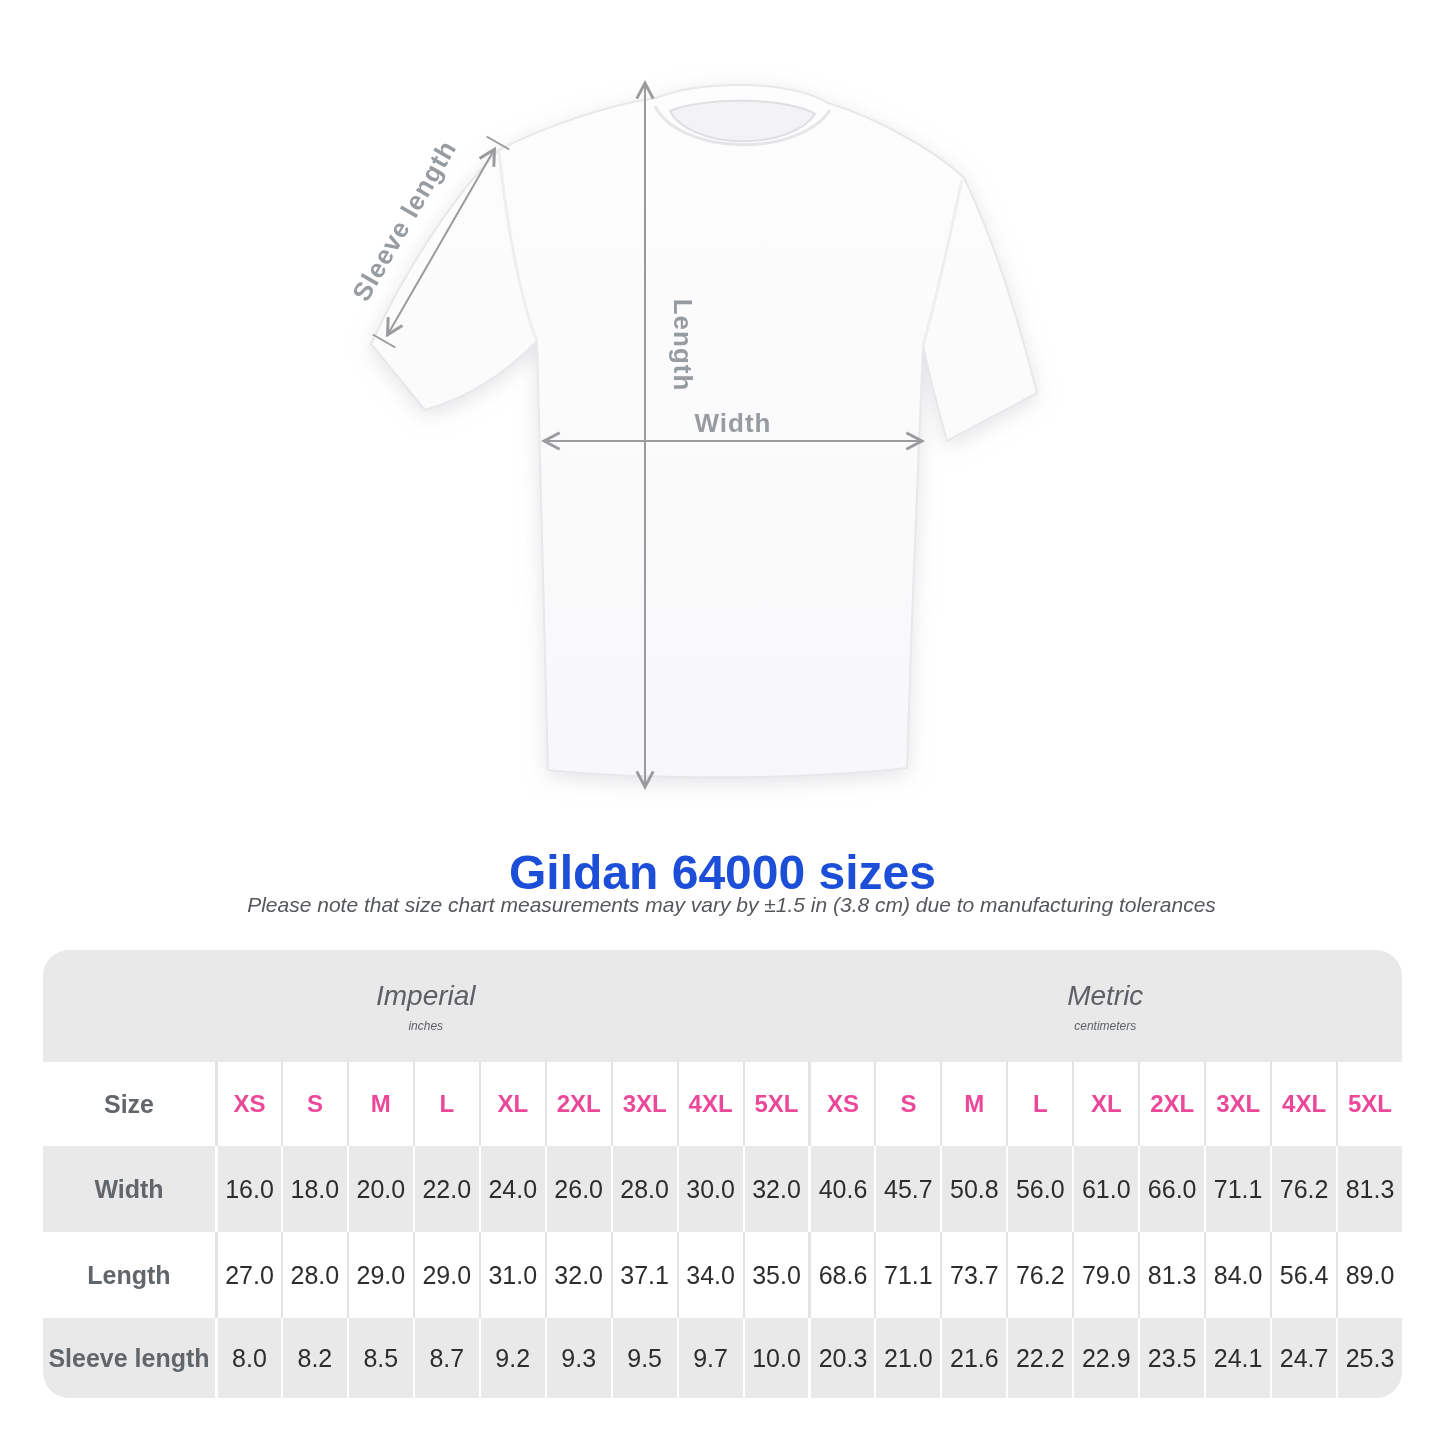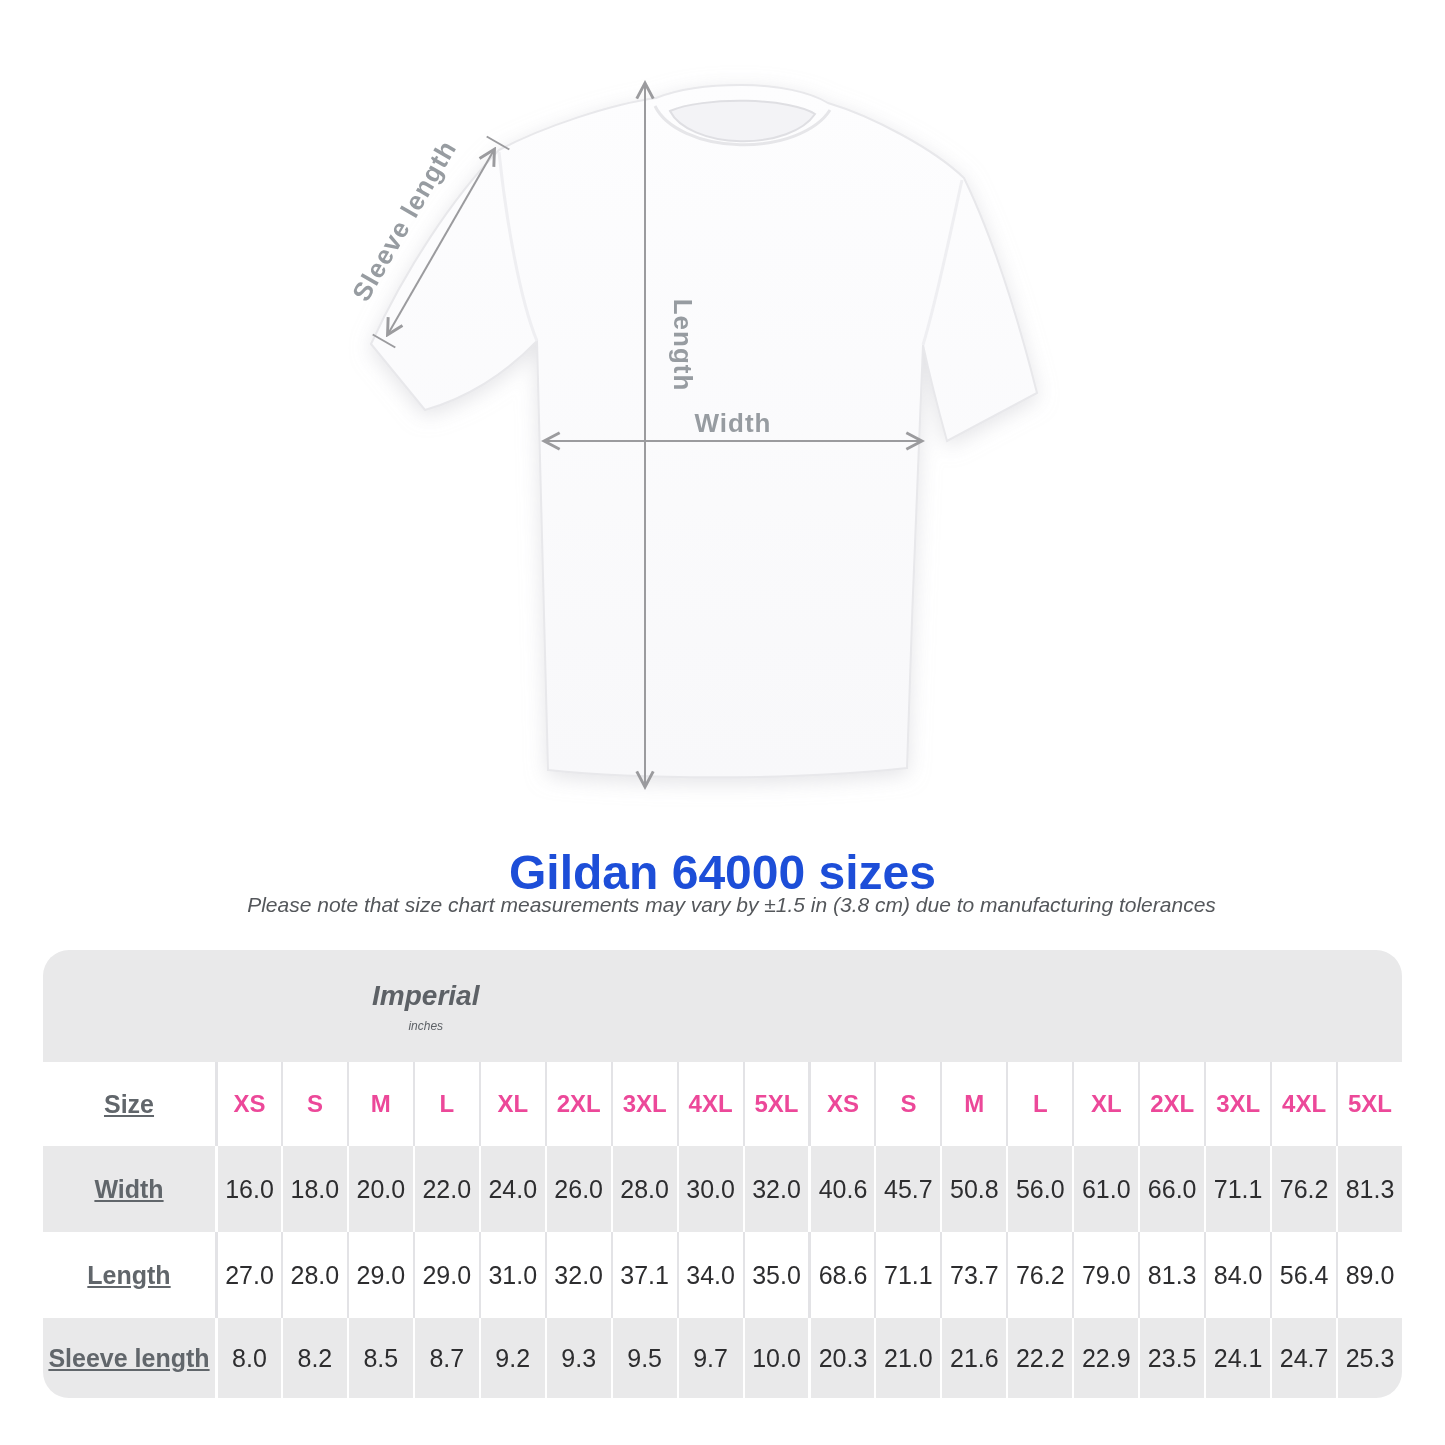--- a/index.html
+++ b/index.html
@@ -21,38 +21,38 @@
   }
   
   .table-wrap{
     position:absolute;left:43px;top:950px;width:1359px;height:448px;
     border-radius:26px;overflow:hidden;background:#ffffff;
   }
   .band{
     display:grid;grid-template-columns:56.33% 43.67%;height:112px;background:#e9e9ea;
   }
   .bandcell{display:flex;flex-direction:column;align-items:center;justify-content:center;gap:7px;}
-  .bandname{font-size:28px;font-weight:bold;font-style:italic;color:#5d6166;}
+  .bandname{font-size:28px;font-weight:normal;font-style:italic;color:#5d6166;}
   .bandunit{font-size:12px;font-style:italic;color:#5d6166;}
   .size-table{
     display:grid;
     grid-template-columns:172px repeat(18,1fr);
     grid-template-rows:84px 86px 86px 80px;
     width:100%;
   }
   .cell{
     display:flex;align-items:center;justify-content:center;
     font-size:25px;color:#2d2d2f;background:#ffffff;
     border-left:2px solid #e3e3e6;
   }
   .cell.c0{border-left:none;}
   .cell.d1{border-left-width:3px;}
   .cell.alt{background:#e9e9ea;border-left-color:#ffffff;}
   .cell.h{font-weight:bold;font-size:24px;color:#ec4899;}
-  .cell.lab{font-weight:bold;font-size:25px;color:#61666b;text-decoration:underline;}
+  .cell.lab{font-weight:bold;font-size:25px;color:#61666b;}
 </style>
 </head>
 <body>
 
 <div class="page">
 
   <svg class="diagram" viewBox="0 0 1445 845" width="1445" height="845" aria-hidden="true">
     <defs>
       <linearGradient id="shirtFill" x1="0" y1="0" x2="0" y2="1">
         <stop offset="0" stop-color="#fdfdfe"></stop>
@@ -108,20 +108,24 @@
   </svg>
 
   <div class="title">Gildan 64000 sizes</div>
   <div class="subtitle">Please note that size chart measurements may vary by ±1.5 in (3.8 cm) due to manufacturing tolerances</div>
 
   <div class="table-wrap">
     <div class="band">
       <div class="bandcell">
         <div class="bandname">Imperial</div>
         <div class="bandunit">inches</div>
+      </div>
+      <div class="bandcell">
+        <div class="bandname">Metric</div>
+        <div class="bandunit">centimeters</div>
       </div>
     </div>
     <div class="size-table" id="grid">
         <div class="cell h lab c0">Size</div>
         <div class="cell h d1">XS</div>
         <div class="cell h">S</div>
         <div class="cell h">M</div>
         <div class="cell h">L</div>
         <div class="cell h">XL</div>
         <div class="cell h">2XL</div>

